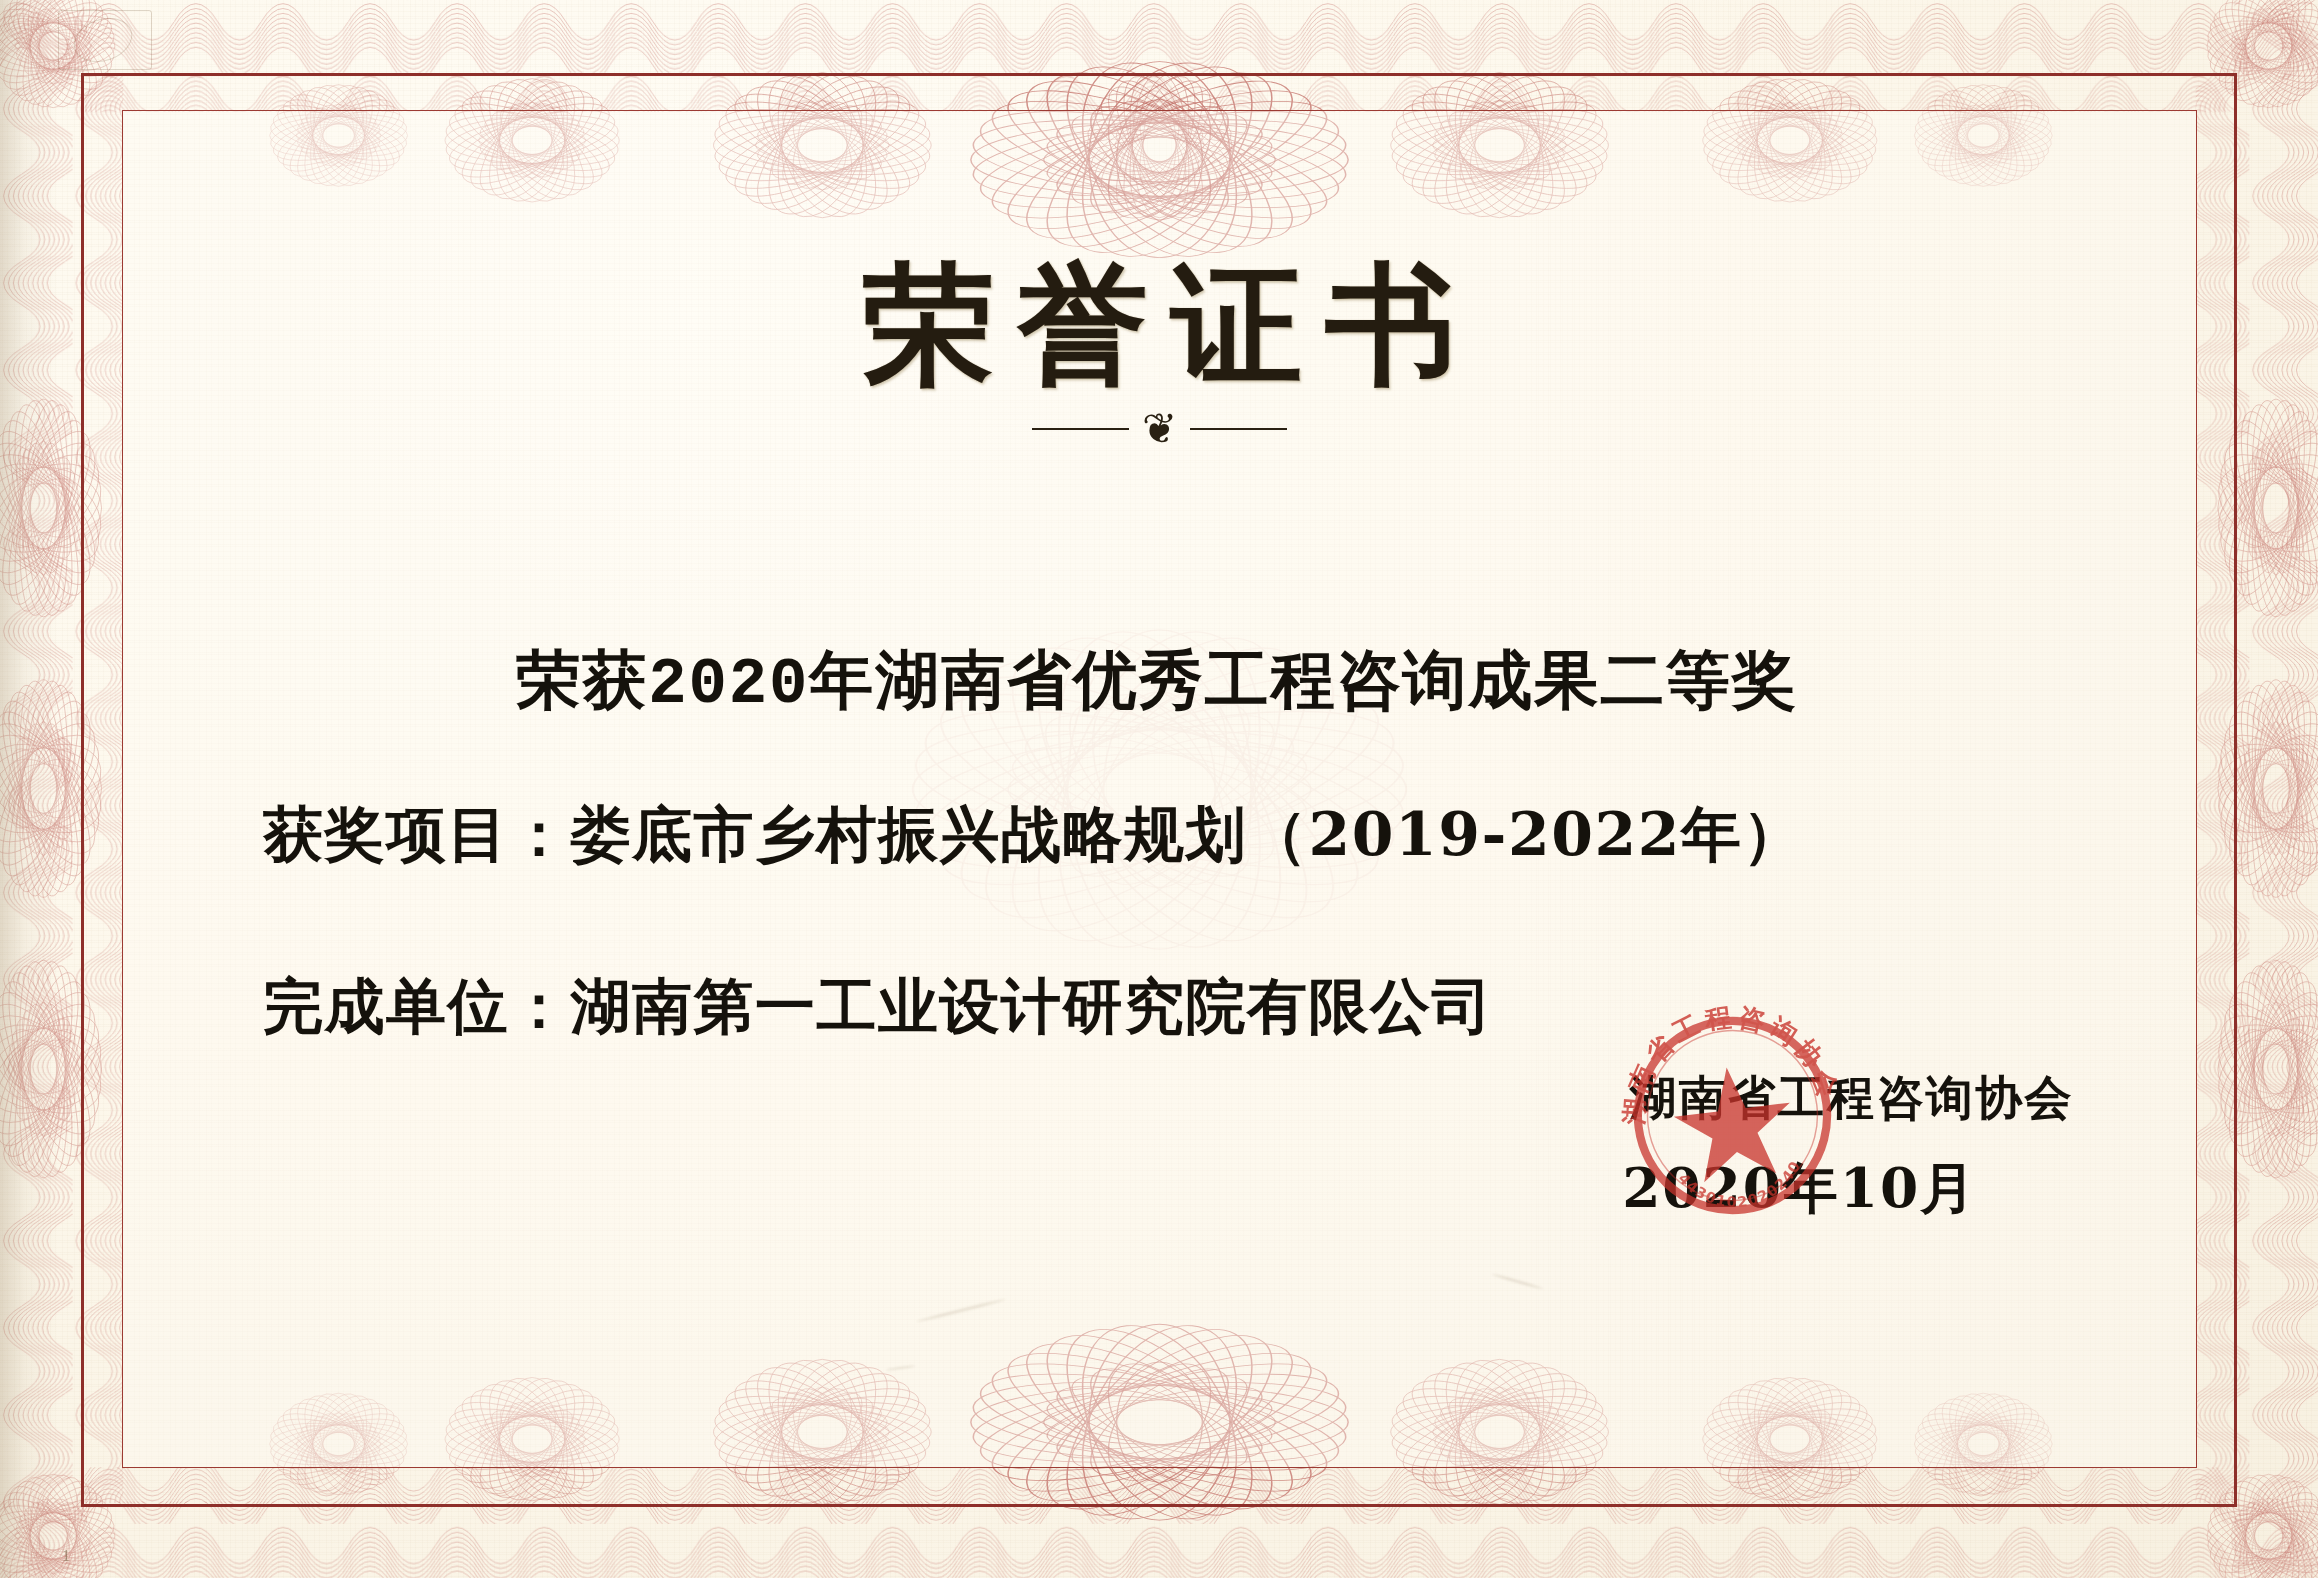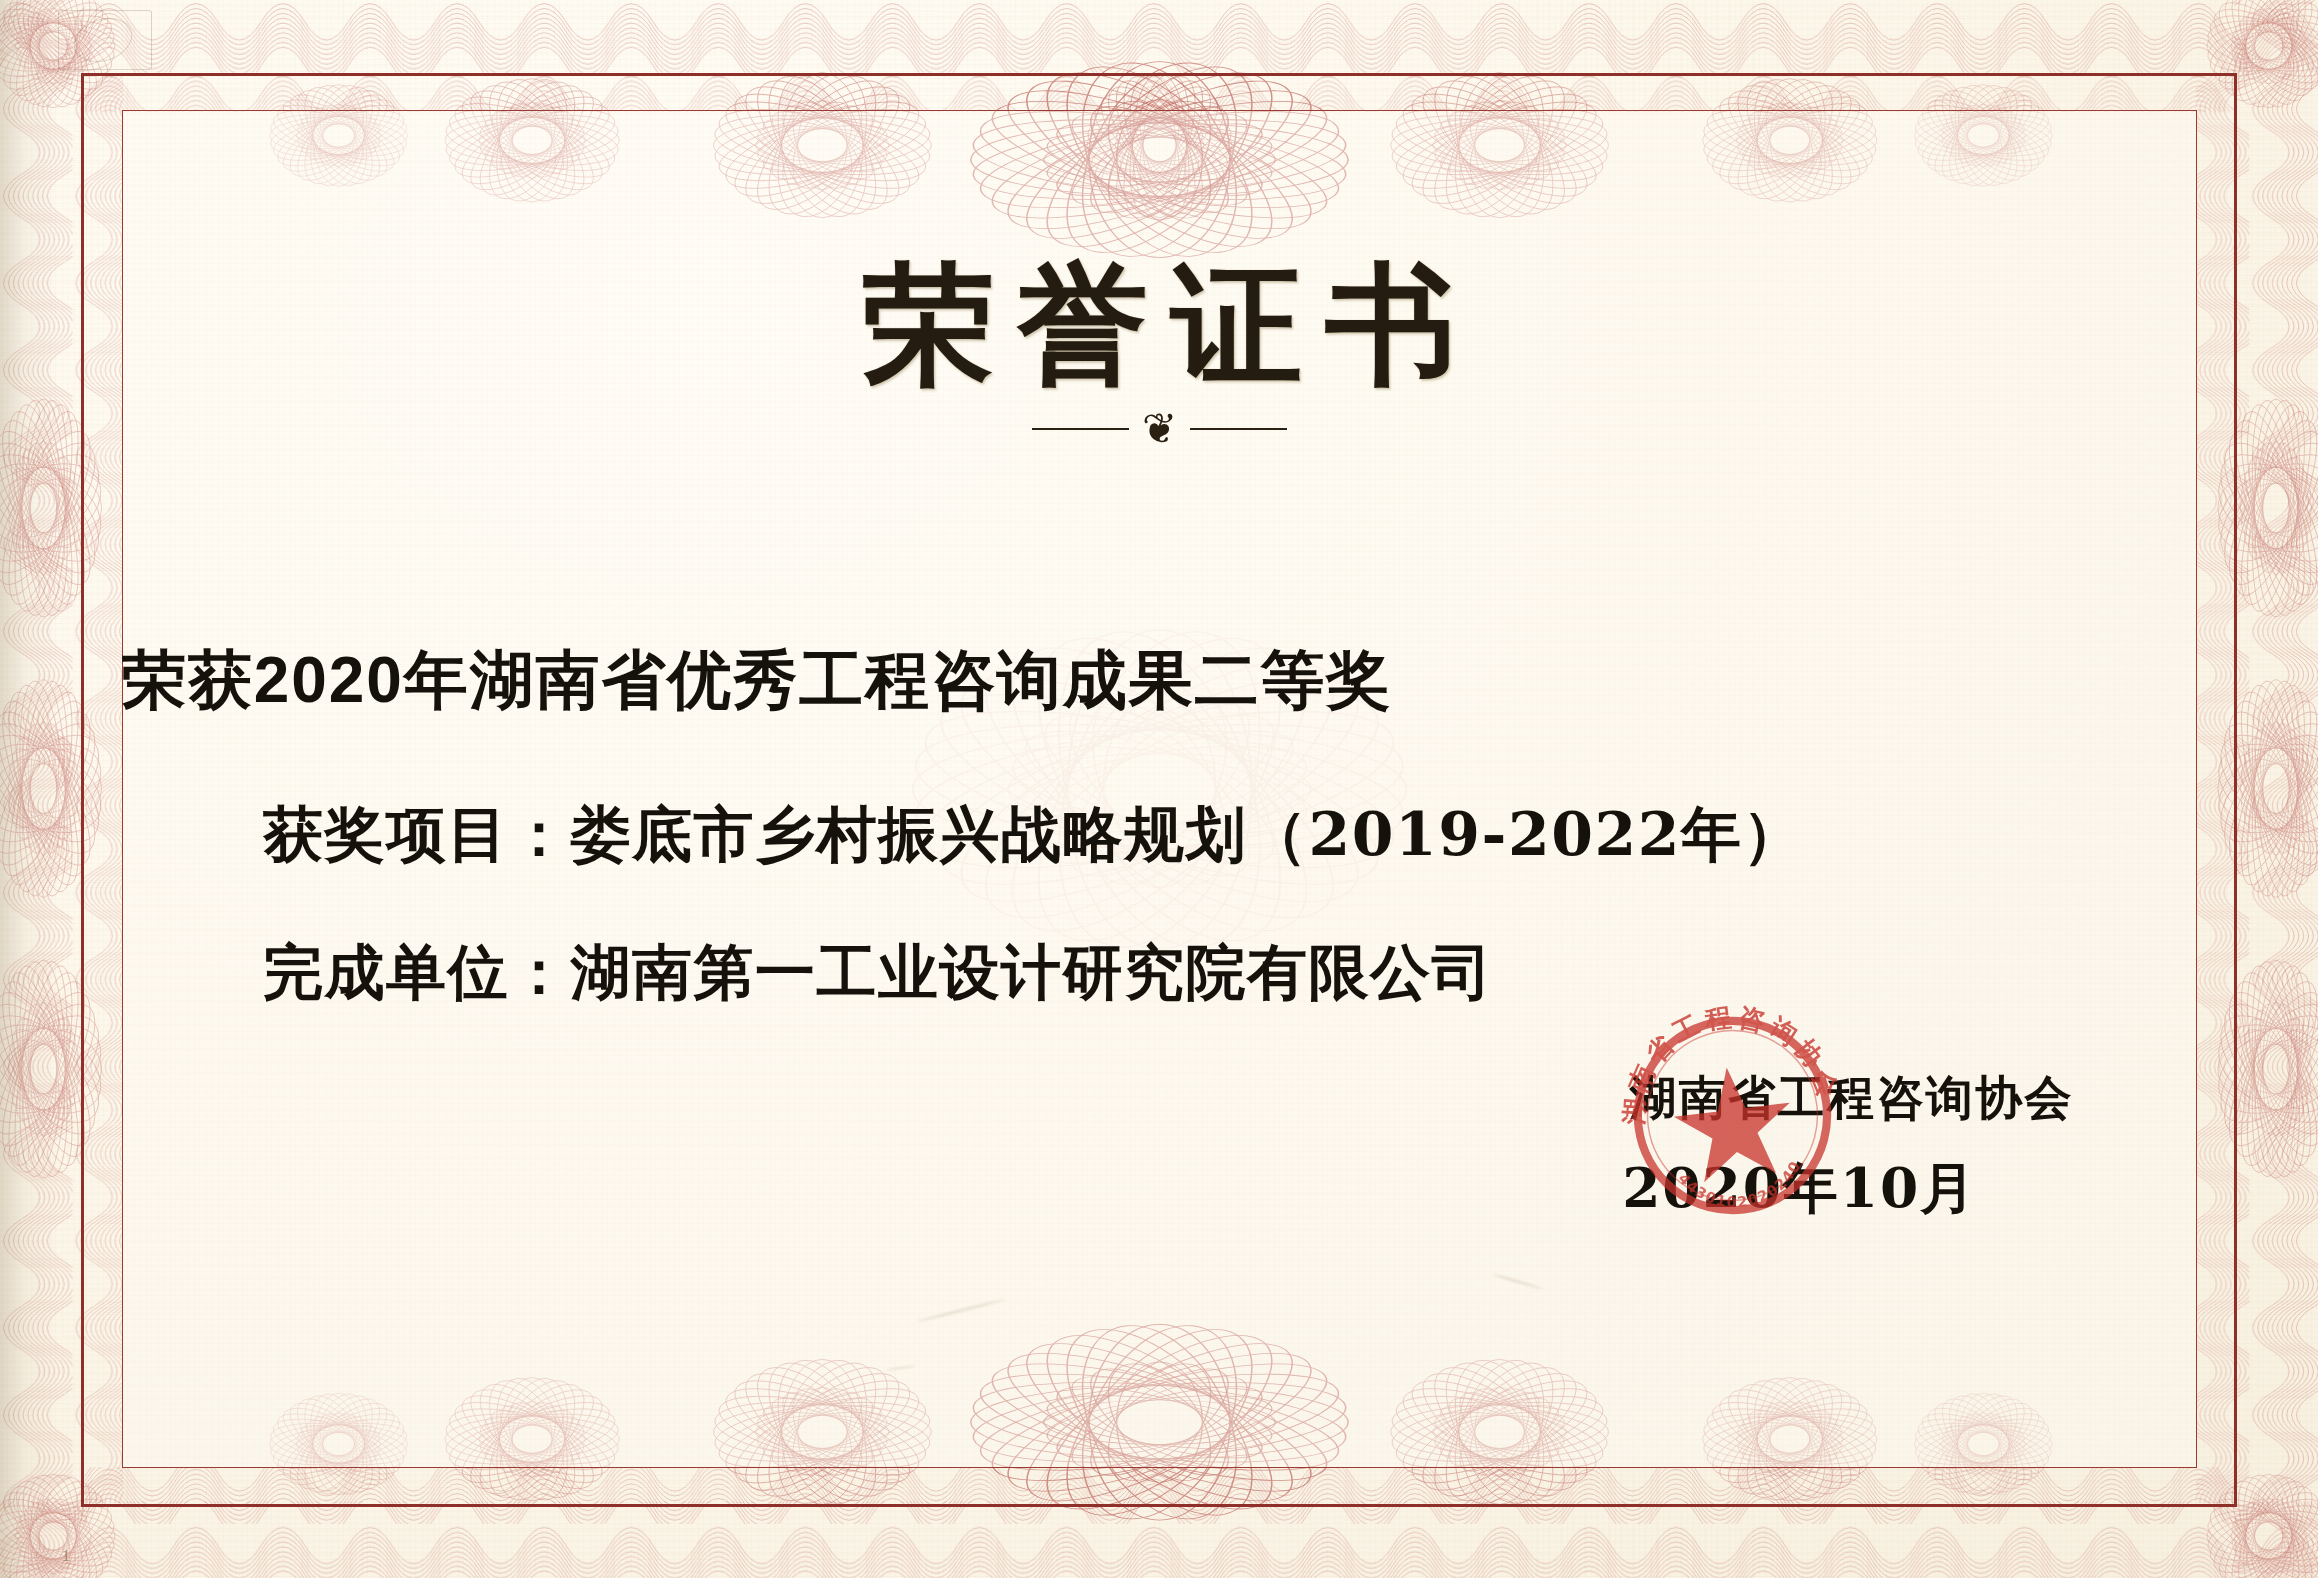--- a/index.html
+++ b/index.html
@@ -120,40 +120,41 @@
     font-family: "DejaVu Serif", serif;
   }
 
   .body-block {
     position: absolute;
     left: 0; right: 0;
     top: 527px;
   }
 
   .award-line {
-    font-family: Liberation Sans, sans-serif;
+    text-align: center;
+    font-family: Liberation Mono, monospace;
     font-weight: 700;
     font-size: 64px;
     letter-spacing: 1.9px;
     color: #15120c;
     padding-right: 4.8px;
   }
 
   .field-line {
     margin-top: 71px;
     padding-left: 141px;
     font-family: "DejaVu Serif", "Liberation Serif", serif;
     font-weight: 700;
     font-size: 60px;
     letter-spacing: 1.5px;
     color: #15120c;
     white-space: nowrap;
   }
   .field-line.second {
-    margin-top: 57px;
+    margin-top: 91px;
   }
 
   
   .sign-block {
     position: absolute;
     right: 123px;
     bottom: 242px;
     text-align: right;
     font-family: "DejaVu Serif", "Liberation Serif", serif;
     font-weight: 700;

